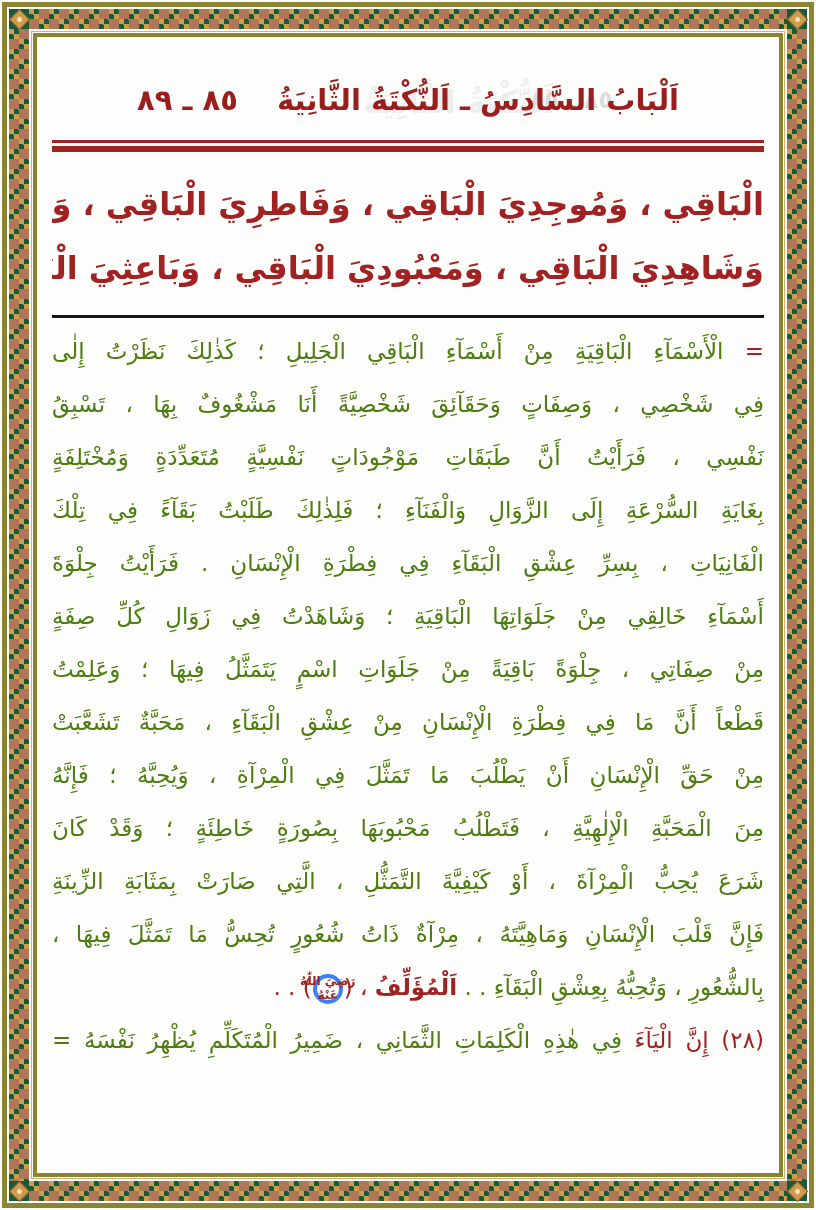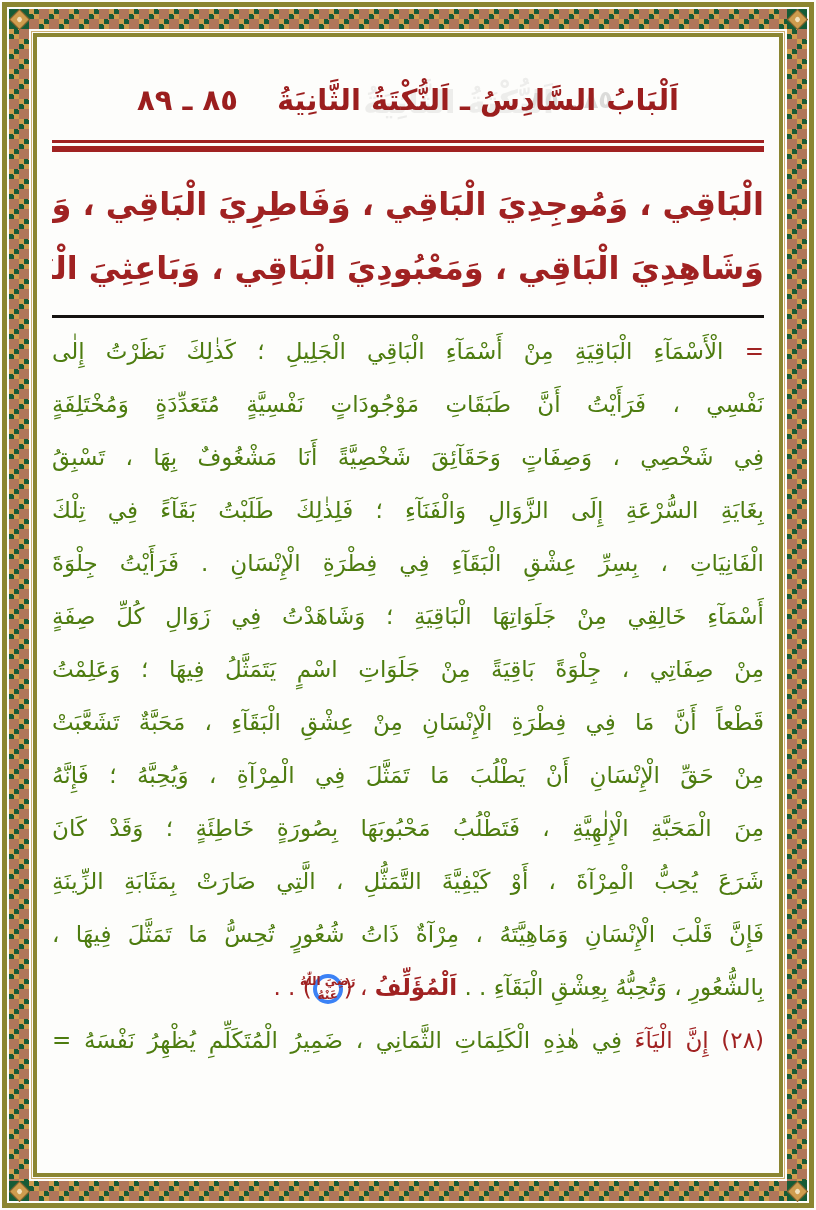--- a/index.html
+++ b/index.html
@@ -92,22 +92,22 @@
 
     <div id="main-text">
         <div class="tline just"><span class="red">الْبَاقِي ، وَمُوجِدِيَ الْبَاقِي ، وَفَاطِرِيَ الْبَاقِي ، وَمَالِكِيَ الْبَاقِي ،</span></div>
         <div class="tline just"><span class="red">وَشَاهِدِيَ الْبَاقِي ، وَمَعْبُودِيَ الْبَاقِي ، وَبَاعِثِيَ الْبَاقِي</span><span class="red sup">(٢٨)</span><span class="red"> ؛ </span><span class="ink">فَلَا</span></div>
       </div>
 
     <div class="fn-sep"></div>
 
     <div id="footnote">
         <div class="tline just"><span class="red">= </span><span class="ink">الْأَسْمَآءِ الْبَاقِيَةِ مِنْ أَسْمَآءِ الْبَاقِي الْجَلِيلِ ؛ كَذٰلِكَ نَظَرْتُ إِلٰى</span></div>
+        <div class="tline just"><span class="ink">فِي شَخْصِي ، وَصِفَاتٍ وَحَقَآئِقَ شَخْصِيَّةً أَنَا مَشْغُوفٌ بِهَا ، تَسْبِقُ</span></div>
         <div class="tline just"><span class="ink">نَفْسِي ، فَرَأَيْتُ أَنَّ طَبَقَاتِ مَوْجُودَاتٍ نَفْسِيَّةٍ مُتَعَدِّدَةٍ وَمُخْتَلِفَةٍ</span></div>
-        <div class="tline just"><span class="ink">فِي شَخْصِي ، وَصِفَاتٍ وَحَقَآئِقَ شَخْصِيَّةً أَنَا مَشْغُوفٌ بِهَا ، تَسْبِقُ</span></div>
         <div class="tline just"><span class="ink">بِغَايَةِ السُّرْعَةِ إِلَى الزَّوَالِ وَالْفَنَآءِ ؛ فَلِذٰلِكَ طَلَبْتُ بَقَآءً فِي تِلْكَ</span></div>
         <div class="tline just"><span class="ink">الْفَانِيَاتِ ، بِسِرِّ عِشْقِ الْبَقَآءِ فِي فِطْرَةِ الْإِنْسَانِ . فَرَأَيْتُ جِلْوَةَ</span></div>
         <div class="tline just"><span class="ink">أَسْمَآءِ خَالِقِي مِنْ جَلَوَاتِهَا الْبَاقِيَةِ ؛ وَشَاهَدْتُ فِي زَوَالِ كُلِّ صِفَةٍ</span></div>
         <div class="tline just"><span class="ink">مِنْ صِفَاتِي ، جِلْوَةً بَاقِيَةً مِنْ جَلَوَاتِ اسْمٍ يَتَمَثَّلُ فِيهَا ؛ وَعَلِمْتُ</span></div>
         <div class="tline just"><span class="ink">قَطْعاً أَنَّ مَا فِي فِطْرَةِ الْإِنْسَانِ مِنْ عِشْقِ الْبَقَآءِ ، مَحَبَّةٌ تَشَعَّبَتْ</span></div>
         <div class="tline just"><span class="ink">مِنْ حَقِّ الْإِنْسَانِ أَنْ يَطْلُبَ مَا تَمَثَّلَ فِي الْمِرْآةِ ، وَيُحِبَّهُ ؛ فَإِنَّهُ</span></div>
         <div class="tline just"><span class="ink">مِنَ الْمَحَبَّةِ الْإِلٰهِيَّةِ ، فَتَطْلُبُ مَحْبُوبَهَا بِصُورَةٍ خَاطِئَةٍ ؛ وَقَدْ كَانَ</span></div>
         <div class="tline just"><span class="ink">شَرَعَ يُحِبُّ الْمِرْآةَ ، أَوْ كَيْفِيَّةَ التَّمَثُّلِ ، الَّتِي صَارَتْ بِمَثَابَةِ الزِّينَةِ</span></div>
         <div class="tline just"><span class="ink">فَإِنَّ قَلْبَ الْإِنْسَانِ وَمَاهِيَّتَهُ ، مِرْآةٌ ذَاتُ شُعُورٍ تُحِسُّ مَا تَمَثَّلَ فِيهَا ،</span></div>
         <div class="tline al-right"><span class="ink">بِالشُّعُورِ ، وَتُحِبُّهُ بِعِشْقِ الْبَقَآءِ . . </span><span class="red bold">اَلْمُؤَلِّفُ</span><span class="red"> ، </span><span class="sealwrap">

